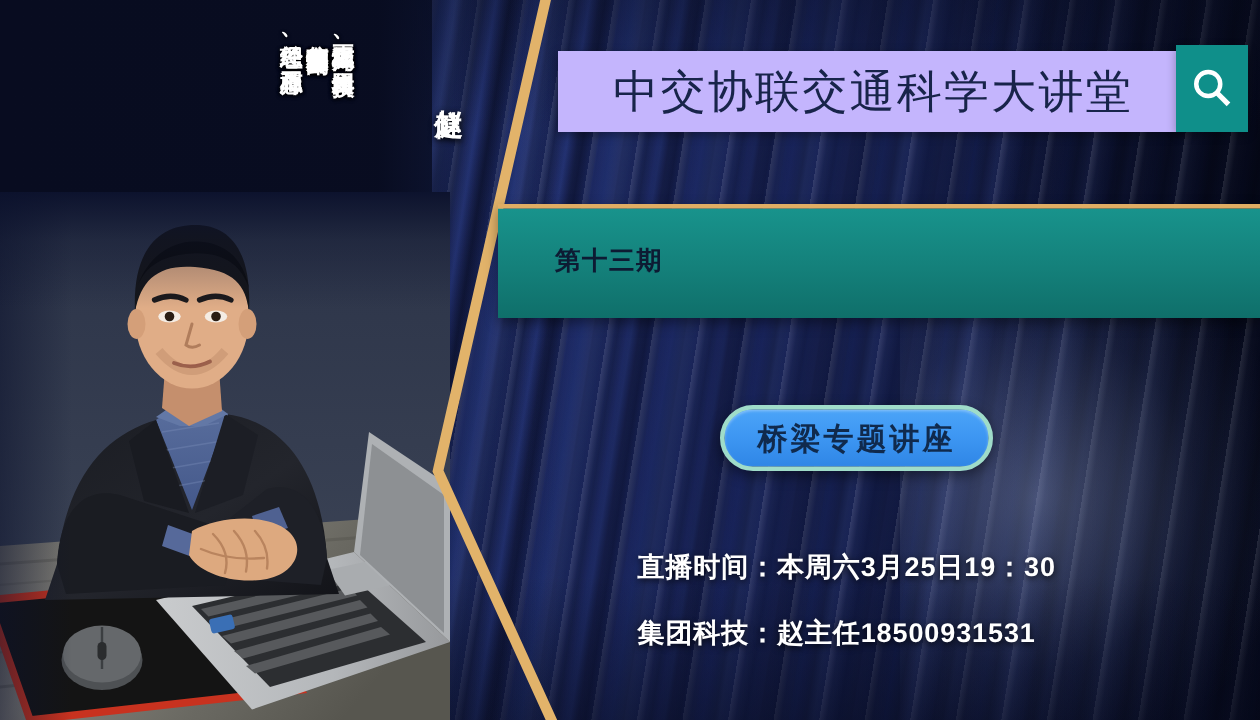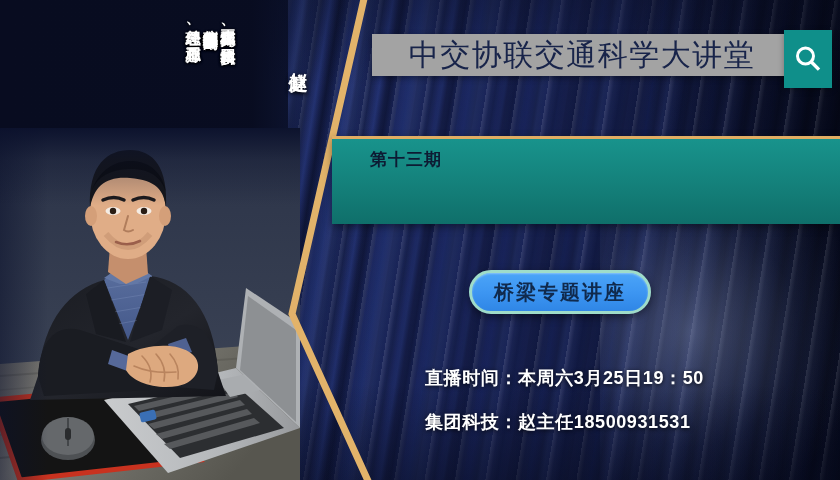--- a/index.html
+++ b/index.html
@@ -112,22 +112,22 @@
     font-size: 19px;
     letter-spacing: 1px;
     line-height: 1.05;
     text-shadow: 0 1px 4px rgba(0,0,0,.9);
   }
 
   
   .title-bar {
     position: absolute;
     left: 372px; top: 34px;
-    width: 420px; height: 42px;
-    background: #a3a3a3;
+    width: 420px; height: 54px;
+    background: #c4b5fd;
     display: flex;
     align-items: center;
     justify-content: center;
     box-shadow: 0 2px 6px rgba(0,0,0,.35);
   }
   .title-text {
     color: #18244a;
     font-size: 30px;
     font-weight: 500;
     letter-spacing: 1.5px;
@@ -141,25 +141,25 @@
     display: flex;
     align-items: center;
     justify-content: center;
     box-shadow: 0 2px 6px rgba(0,0,0,.3);
   }
 
   
   .subtitle-band {
     position: absolute;
     left: 332px; top: 136px;
-    width: 508px; height: 88px;
+    width: 508px; height: 76px;
     background: linear-gradient(180deg, #18938c 0%, #14807a 55%, #0f6f6a 100%);
     border-top: 3px solid #e0ad63;
     box-shadow: 0 3px 8px rgba(0,0,0,.4);
-    padding-top: 2px;
+    padding-top: 16px;
     box-sizing: border-box;
   }
   .sub-line1 {
     color: #0d1b33;
     font-size: 17px;
     font-weight: bold;
     margin: 7px 0 0 38px;
     letter-spacing: 1px;
   }
   .sub-line2 {
@@ -168,21 +168,21 @@
     font-weight: bold;
     text-align: center;
     margin-top: 5px;
     letter-spacing: .5px;
     white-space: nowrap;
   }
 
   
   .pill {
     position: absolute;
-    left: 469px; top: 270px;
+    left: 480px; top: 270px;
     width: 182px; height: 44px;
     border-radius: 24px;
     background: linear-gradient(180deg, #4ba4f8 0%, #3d96f2 50%, #2f86e6 100%);
     border: 3px solid #9fdcc9;
     box-sizing: border-box;
     display: flex;
     align-items: center;
     justify-content: center;
     box-shadow: 0 3px 9px rgba(0,0,0,.45), inset 0 1px 2px rgba(255,255,255,.35);
     font-family: Liberation Serif, serif;
@@ -374,16 +374,16 @@
   </div>
 
   <div class="subtitle-band">
     <div class="sub-line1">第十三期</div>
   </div>
 
   <div class="pill">
     <span class="pill-text">桥梁专题讲座</span>
   </div>
 
-  <div class="info-line info-1">直播时间：本周六3月25日19：50</div>
+  <div class="info-line info-1">直播时间：本周六3月25日19：30</div>
   <div class="info-line info-2">集团科技：赵主任18500931531</div>
 
 </div>
 
 </body></html>

